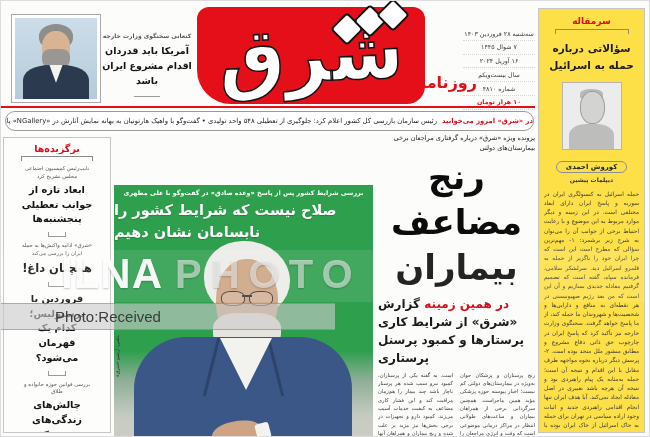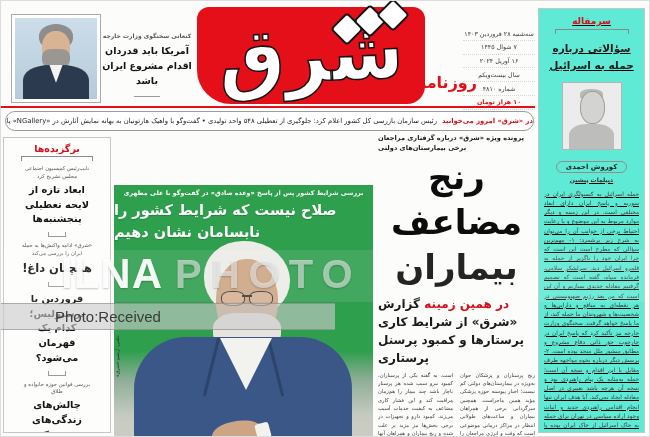--- a/index.html
+++ b/index.html
@@ -28,22 +28,22 @@
   .dates{left:462px;top:26px;width:72px;text-align:center;color:#3a3a3a;font-size:6.3px;line-height:1.55;}
   .date-line{padding:1.5px 0;border-bottom:0.5px dotted #d6d6d6;}
   .price-line{color:#e50f1a;font-weight:bold;padding:1.5px 0;border-bottom:0.5px dotted #d6d6d6;}
   .red-rule{left:0;top:105px;width:534px;height:2px;background:#e50f1a;}
   
   .today-strip{left:4px;top:110px;width:529px;height:20px;border:1px solid #9b9b9b;border-radius:10px;
                display:flex;align-items:center;justify-content:center;font-size:6.8px;color:#222;box-sizing:border-box;background:#fff;}
   .strip-label{color:#d40f1a;font-weight:bold;margin-left:5px;white-space:nowrap;}
   .strip-text{white-space:nowrap;overflow:hidden;}
   
-  .editorial{left:537px;top:7px;width:107px;height:425px;border:1px solid #c6c6c6;background:#5eead4;
-             box-sizing:border-box;padding:7px 5px;text-align:center;overflow:hidden;text-decoration:underline;}
+  .editorial{left:537px;top:7px;width:107px;height:425px;border:1px solid #c6c6c6;background:#fde047;
+             box-sizing:border-box;padding:7px 5px;text-align:center;overflow:hidden;}
   .ed-title{color:#d40f1a;font-weight:bold;font-size:9px;}
   .ed-title-line{width:72px;height:4px;border:1px solid #8a8a8a;border-bottom:none;margin:3px auto 6px;}
   .ed-head{font-size:10.5px;font-weight:bold;color:#1c1c1c;line-height:1.6;}
   .ed-photo{width:54px;height:62px;margin:8px auto 4px;border:1px solid #b5b5b5;background:#ececec;position:relative;overflow:hidden;padding:2px;}
   .e-head-shape{position:absolute;left:30%;top:12%;width:40%;height:48%;background:#d3d3d1;border:1px solid #9e9e9e;border-radius:46%;}
   .e-hairline{position:absolute;left:30%;top:10%;width:40%;height:14%;background:#b9b9b7;border-radius:50% 50% 0 0;}
   .e-suit{position:absolute;left:12%;top:62%;width:76%;height:42%;background:#bdbdbb;border-radius:40% 40% 0 0;}
   .ed-author{display:inline-block;border:1px solid #8f8f8f;border-radius:9px;padding:1px 9px;font-size:7px;font-weight:bold;color:#222;}
   .ed-role{font-size:6px;font-weight:bold;color:#333;margin-top:3px;}
   .ed-body{margin-top:7px;font-size:5.8px;line-height:1.6;color:#3a3a3a;text-align:justify;overflow:hidden;height:255px;}
@@ -76,21 +76,21 @@
   .m-desk{position:absolute;left:0;top:256px;width:259px;height:40px;background:linear-gradient(#e6e1d5,#cfc7b8);border-top:1px solid #b6ae9e;}
   .m-hand{position:absolute;left:98px;top:236px;width:52px;height:28px;background:#cda584;border-radius:46%;transform:rotate(-8deg);}
   .m-cuff{position:absolute;left:142px;top:238px;width:14px;height:16px;background:#f2f2ef;border-radius:3px;transform:rotate(-15deg);}
   .desk-glasses{position:absolute;left:18px;top:266px;width:40px;height:12px;}
   .dg-lens{position:absolute;width:14px;height:10px;border:1.5px solid #4a4a46;border-radius:45%;}
   .dg-lens.l{left:0;} .dg-lens.r{left:17px;}
   .pb-vcaption{position:absolute;left:1px;top:150px;height:130px;writing-mode:vertical-rl;transform:rotate(180deg);
                font-size:4.6px;color:#2a2a2a;letter-spacing:.4px;}
   
   .main-col{left:377px;top:133px;width:157px;}
-  .ms-kicker{font-size:6.6px;font-weight:bold;color:#1b1b1b;text-align:left;line-height:1.45;}
+  .ms-kicker{font-size:6.6px;font-weight:normal;color:#1b1b1b;text-align:right;line-height:1.45;}
   .ms-head{font-size:34px;font-weight:bold;color:#0c0c0c;text-align:center;line-height:1.32;letter-spacing:-.5px;margin-top:2px;}
   .ms-subhead{font-size:12px;text-align:left;margin-top:5px;line-height:1.5;color:#1b1b1b;font-weight:bold;}
   .ms-subhead .lbl{color:#d40f1a;}
   .ms-body{margin-top:4px;column-count:2;column-gap:7px;font-size:5.2px;line-height:1.6;color:#3a3a3a;
            text-align:justify;height:100px;overflow:hidden;}
   .ms-more{color:#d40f1a;font-size:5.8px;font-weight:bold;text-align:center;margin-top:3px;}
   .ms-div{border-top:1px solid #bdbdbd;margin:6px 2px 5px;}
   
   .wm-band{left:0;top:249px;width:650px;height:52px;background:rgba(255,255,255,.10);z-index:55;}
   .wm-ilna{left:60px;top:249px;z-index:60;font-family:"Liberation Sans",sans-serif;font-weight:bold;font-size:42px;
@@ -159,21 +159,21 @@
     <div class="ed-role">دیپلمات پیشین</div>
     <div class="ed-body">حمله اسرائیل به کنسولگری ایران در سوریه و پاسخ ایران دارای ابعاد مختلفی است. در این زمینه و دیگر موارد مربوط به این موضوع و با رعایت احتیاط برخی از جوانب آن را می‌توان به شرح زیر برشمرد: ۱- مهم‌ترین سؤالی که مطرح است این است که چرا ایران خود را ناگزیر از حمله به قلمرو اسرائیل دید. سرلشکر سلامی، فرمانده سپاه، گفته است که تصمیم گرفتیم معادله جدیدی بسازیم و آن این است که من بعد رژیم صهیونیستی در هر نقطه‌ای به منافع و دارایی‌ها و شخصیت‌ها و شهروندان ما حمله کند، از ما پاسخ خواهد گرفت. سخنگوی وزارت خارجه نیز تأکید کرد که پاسخ ایران در چارچوب حق ذاتی دفاع مشروع و مطابق منشور ملل متحد بوده است. ۲- پرسش دیگر درباره نحوه مواجهه طرف مقابل با این اقدام و نتیجه آن است؛ حمله به‌مثابه یک پیام راهبردی بود و نتیجه آن هرچه باشد تغییری در اصل معادله ایجاد نمی‌کند. آیا هدف ایران تنها انجام اقدامی راهبردی جدید و اثبات وجود اراده سیاسی در تهران برای حمله به خاک اسرائیل از خاک ایران بوده یا پیشگیری از تکرار حملات و تلفات جدی نیز مدنظر بوده است. ۳- باید دید در ادامه چه رخ خواهد داد و واکنش طرف‌های بین‌المللی و منطقه‌ای به این تحول چگونه خواهد بود.</div>
   </div>
 
   <div class="abs sidebar rtl">
     <div class="sb-title">برگزیده‌ها</div>
     <div class="sb-title-line"></div>
 
     <div>
       <div class="sb-kicker">نایب‌رئیس کمیسیون اجتماعی مجلس تشریح کرد</div>
-      <div class="sb-head">ابعاد تازه از لایحه تعطیلی پنجشنبه‌ها</div>
+      <div class="sb-head">ابعاد تازه از جوانب تعطیلی پنجشنبه‌ها</div>
     </div>
     <div class="sb-div"></div>
 
     <div>
       <div class="sb-kicker">«شرق» ادامه واکنش‌ها به حمله ایران را بررسی می‌کند</div>
       <div class="sb-head sb-head-lg">همچنان داغ!</div>
     </div>
     <div class="sb-div"></div>
 
     <div>

